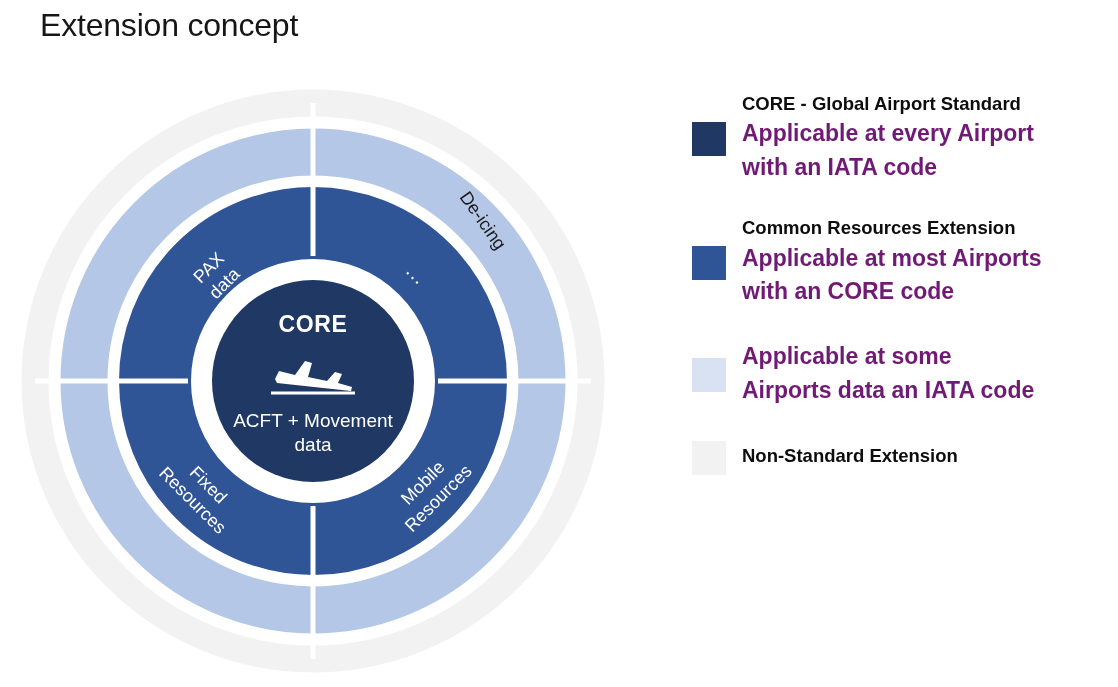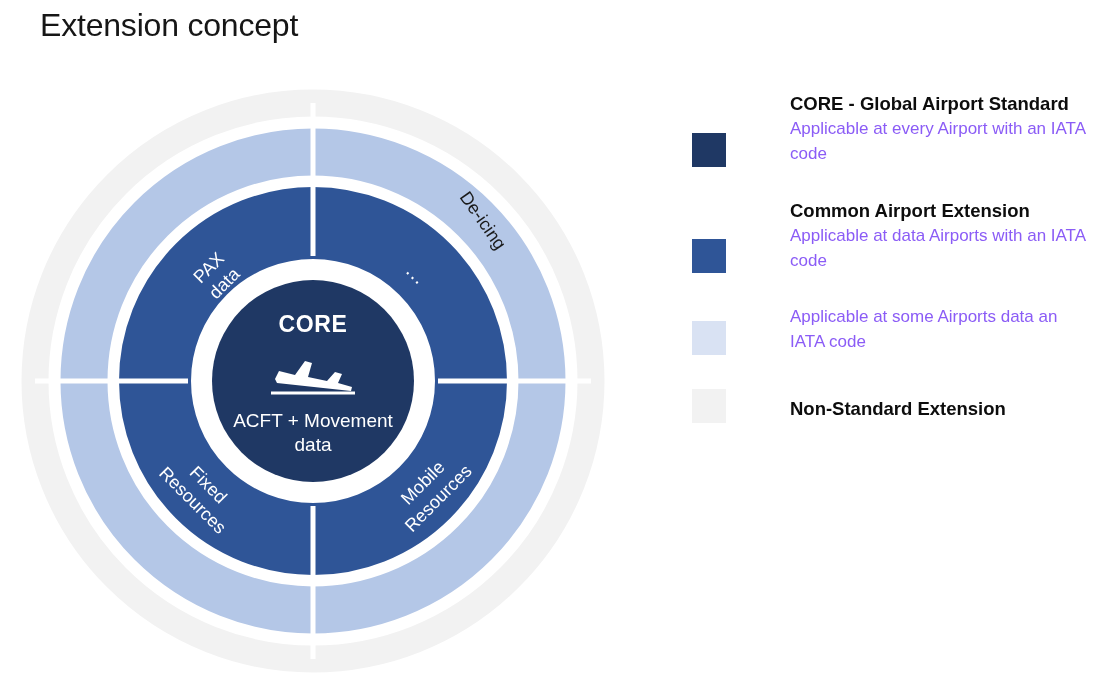--- a/index.html
+++ b/index.html
@@ -74,46 +74,45 @@
 
   
   .legend {
     position: absolute;
     left: 692px;
     top: 92px;
     width: 400px;
   }
   .legend-item {
     display: flex;
-    align-items: flex-end;
+    align-items: center;
     margin-bottom: 32px;
-    gap: 48px;
   }
   .legend-item:last-child { margin-bottom: 16px; }
 
   .legend-swatch {
     width: 34px;
     height: 34px;
     flex: 0 0 34px;
     margin-top: 2px;
   }
   .legend-text {
     margin-left: 16px;
   }
   .legend-heading {
     font-size: 18.5px;
     font-weight: 700;
     color: #0d0d0d;
     line-height: 1.32;
     margin-bottom: 1px;
   }
   .legend-desc {
-    font-size: 17px;
-    font-weight: 400;
-    color: #8b5cf6;
+    font-size: 23px;
+    font-weight: 700;
+    color: #701a75;
     line-height: 1.45;
     max-width: 300px;
   }
 </style>
 </head>
 <body>
 
 <div class="page-title">Extension concept</div>
 
 <div class="diagram">
@@ -196,22 +195,22 @@
     <div class="legend-swatch" style="background-color: rgb(31, 56, 100);"></div>
     <div class="legend-text">
       <div class="legend-heading">CORE - Global Airport Standard</div>
       <div class="legend-desc">Applicable at every Airport with an IATA code</div>
     </div>
   </div>
 
   <div class="legend-item">
     <div class="legend-swatch" style="background-color: rgb(47, 85, 151);"></div>
     <div class="legend-text">
-      <div class="legend-heading">Common Airport Extension</div>
-      <div class="legend-desc">Applicable at data Airports with an IATA code</div>
+      <div class="legend-heading">Common Resources Extension</div>
+      <div class="legend-desc">Applicable at most Airports with an CORE code</div>
     </div>
   </div>
 
   <div class="legend-item">
     <div class="legend-swatch" style="background-color: rgb(217, 226, 243);"></div>
     <div class="legend-text">
       <div class="legend-desc">Applicable at some Airports data an IATA code</div>
     </div>
   </div>
 

